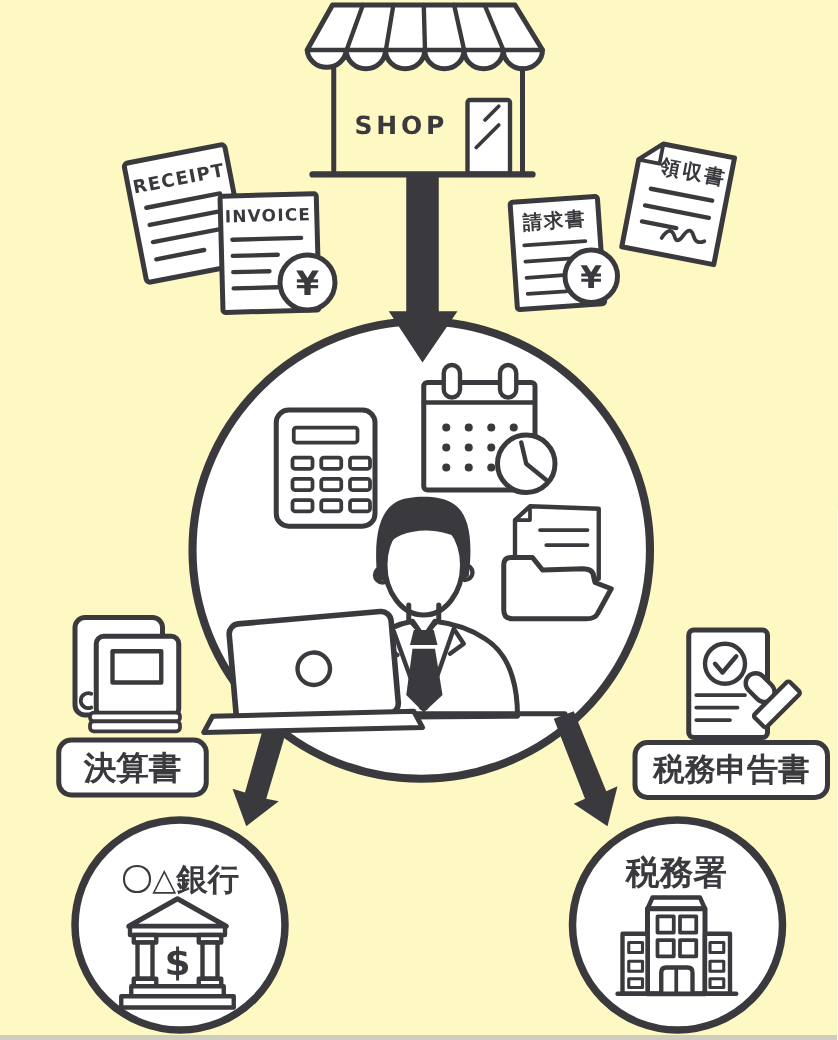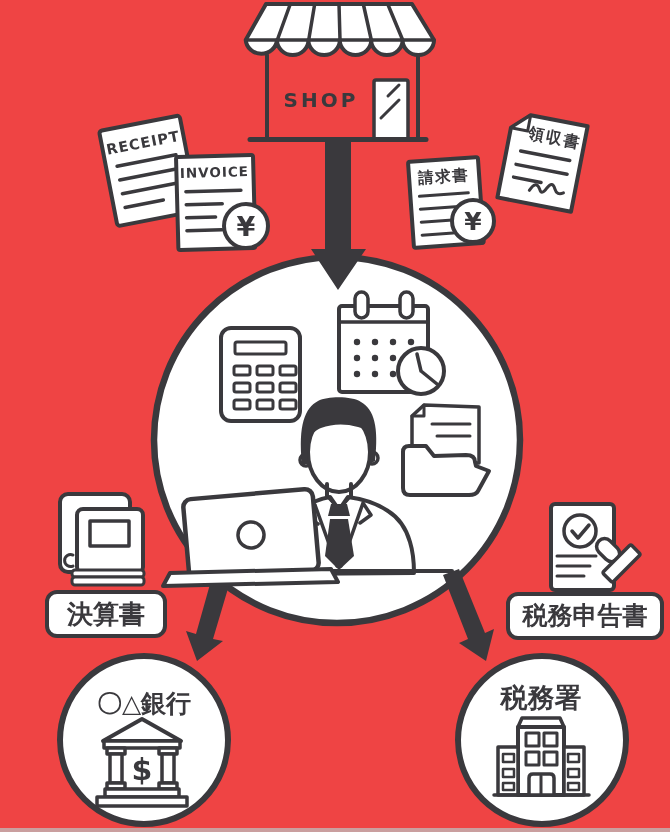--- a/index.html
+++ b/index.html
@@ -1,16 +1,16 @@
 <!DOCTYPE html>
 <html><head>
 <meta charset="utf-8">
 <style>
   html,body{margin:0;padding:0;background:#ffffff;}
-  .stage{position:relative;width:670px;height:832px;background:#ef4444;overflow:hidden;
+  .stage{position:relative;width:670px;height:832px;background:#fef9c3;overflow:hidden;
          font-family:"DejaVu Sans","Liberation Sans",sans-serif;}
   svg{display:block;color:#3a393d;}
   .ln{fill:none;stroke:currentColor;stroke-linecap:round;stroke-linejoin:round;}
   .fw{fill:#ffffff;stroke:currentColor;stroke-linecap:round;stroke-linejoin:round;}
   .fi{fill:currentColor;stroke:none;}
   .tx{fill:currentColor;font-family:"DejaVu Sans","Liberation Sans",sans-serif;font-weight:600;}
 </style>
 </head>
 <body>
 

